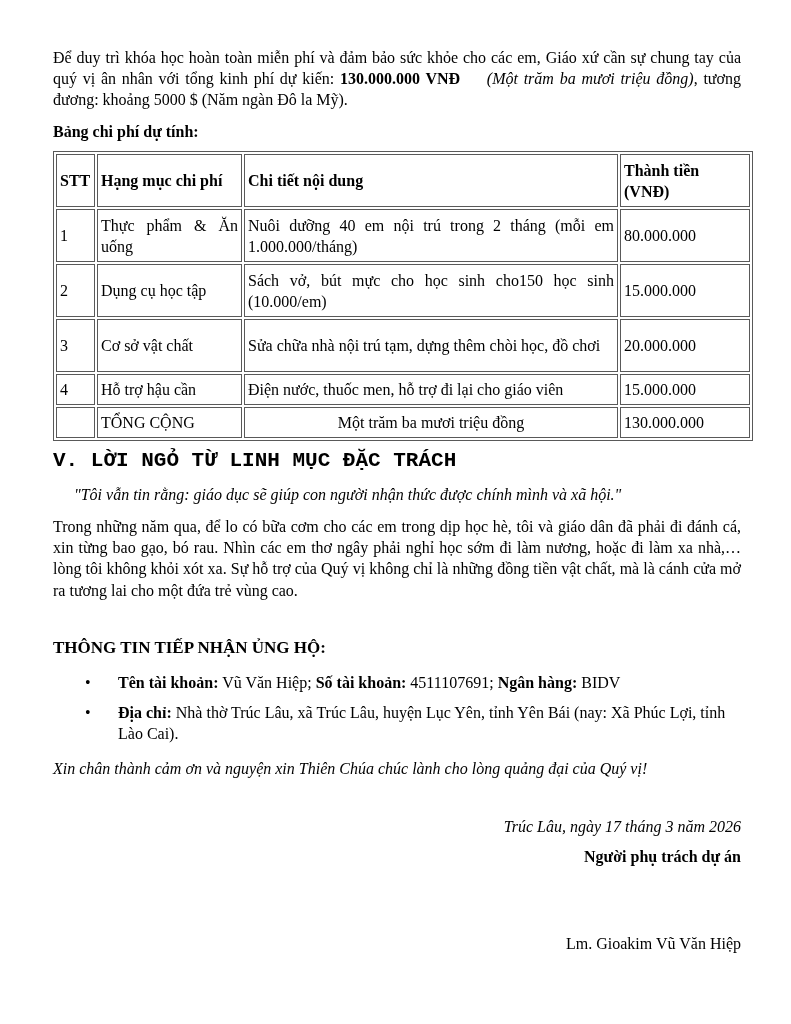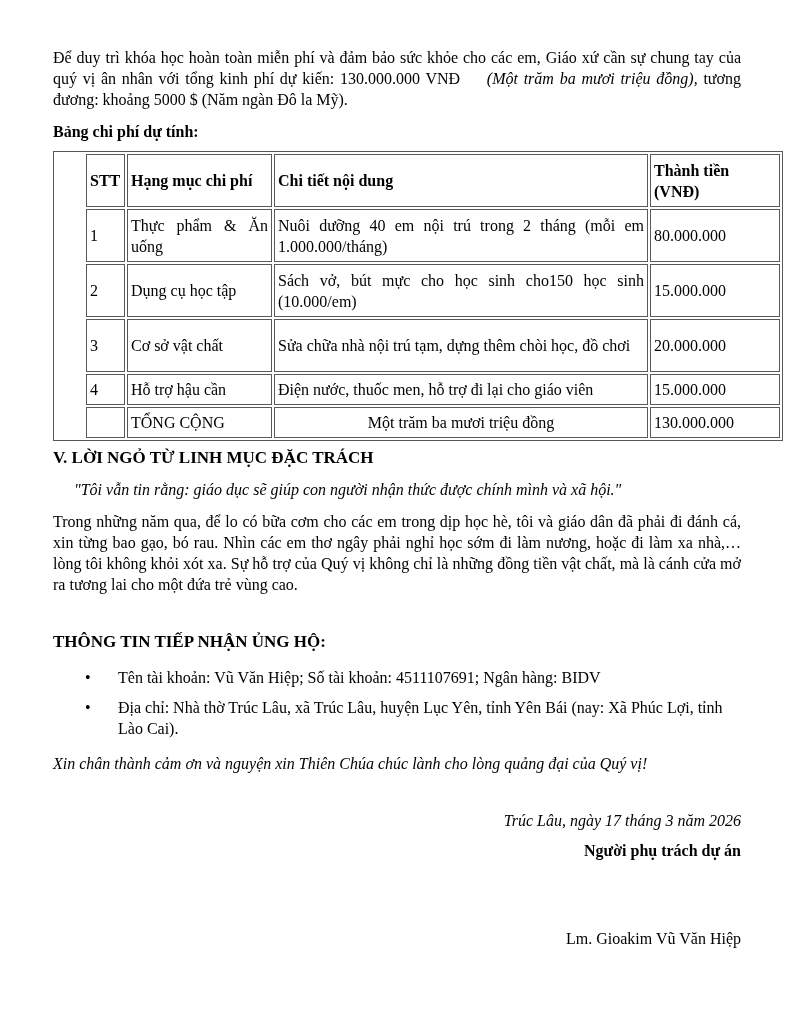--- a/index.html
+++ b/index.html
@@ -11,32 +11,31 @@
     line-height: 1.32;
     overflow: hidden;
   }
   .page {
     box-sizing: border-box;
     width: 791px; height: 1024px;
     padding: 47px 50px 0 53px;
   }
   p { margin: 0 0 11px 0; }
   .justify { text-align: justify; }
-  .bold { font-weight: normal; }
+  .bold { font-weight: bold; }
   .italic { font-style: italic; padding-left: 21px; }
   .caption { font-weight: bold; margin: 0 0 9px 0; }
 
   table.cost {
     width: 100%;
     table-layout: fixed;
     border-collapse: separate;
     border-spacing: 2px;
     border: 1px solid #595959;
     margin: 0 0 0 0;
-    padding-left: 30px;
   }
   table.cost th, table.cost td {
     border: 1px solid #595959;
     padding: 1px 3px;
     vertical-align: middle;
     overflow: hidden;
   }
   table.cost th {
     font-weight: bold;
     text-align: left;
@@ -47,22 +46,23 @@
   tr.row-short td { height: 27px; }
   td.c-stt { text-align: left; }
   td.c-item { font-weight: normal; text-align: justify; }
   td.c-detail { text-align: justify; }
   td.c-amount { text-align: left; }
   tr.total-row td.c-detail { text-align: center; }
   tr.total-row td.c-amount { font-weight: normal; }
 
   .section-heading {
     font-weight: bold;
-    font-size: 17px;
+    font-size: 21px;
     margin: 6px 0 9px 0;
+    font-family: Liberation Mono, monospace;
   }
   .support-heading {
     font-weight: bold;
     font-size: 17px;
     margin: 36px 0 13px 0;
   }
   ul.support-list {
     list-style: none;
     margin: 0 0 14px 0;
     padding: 0;

